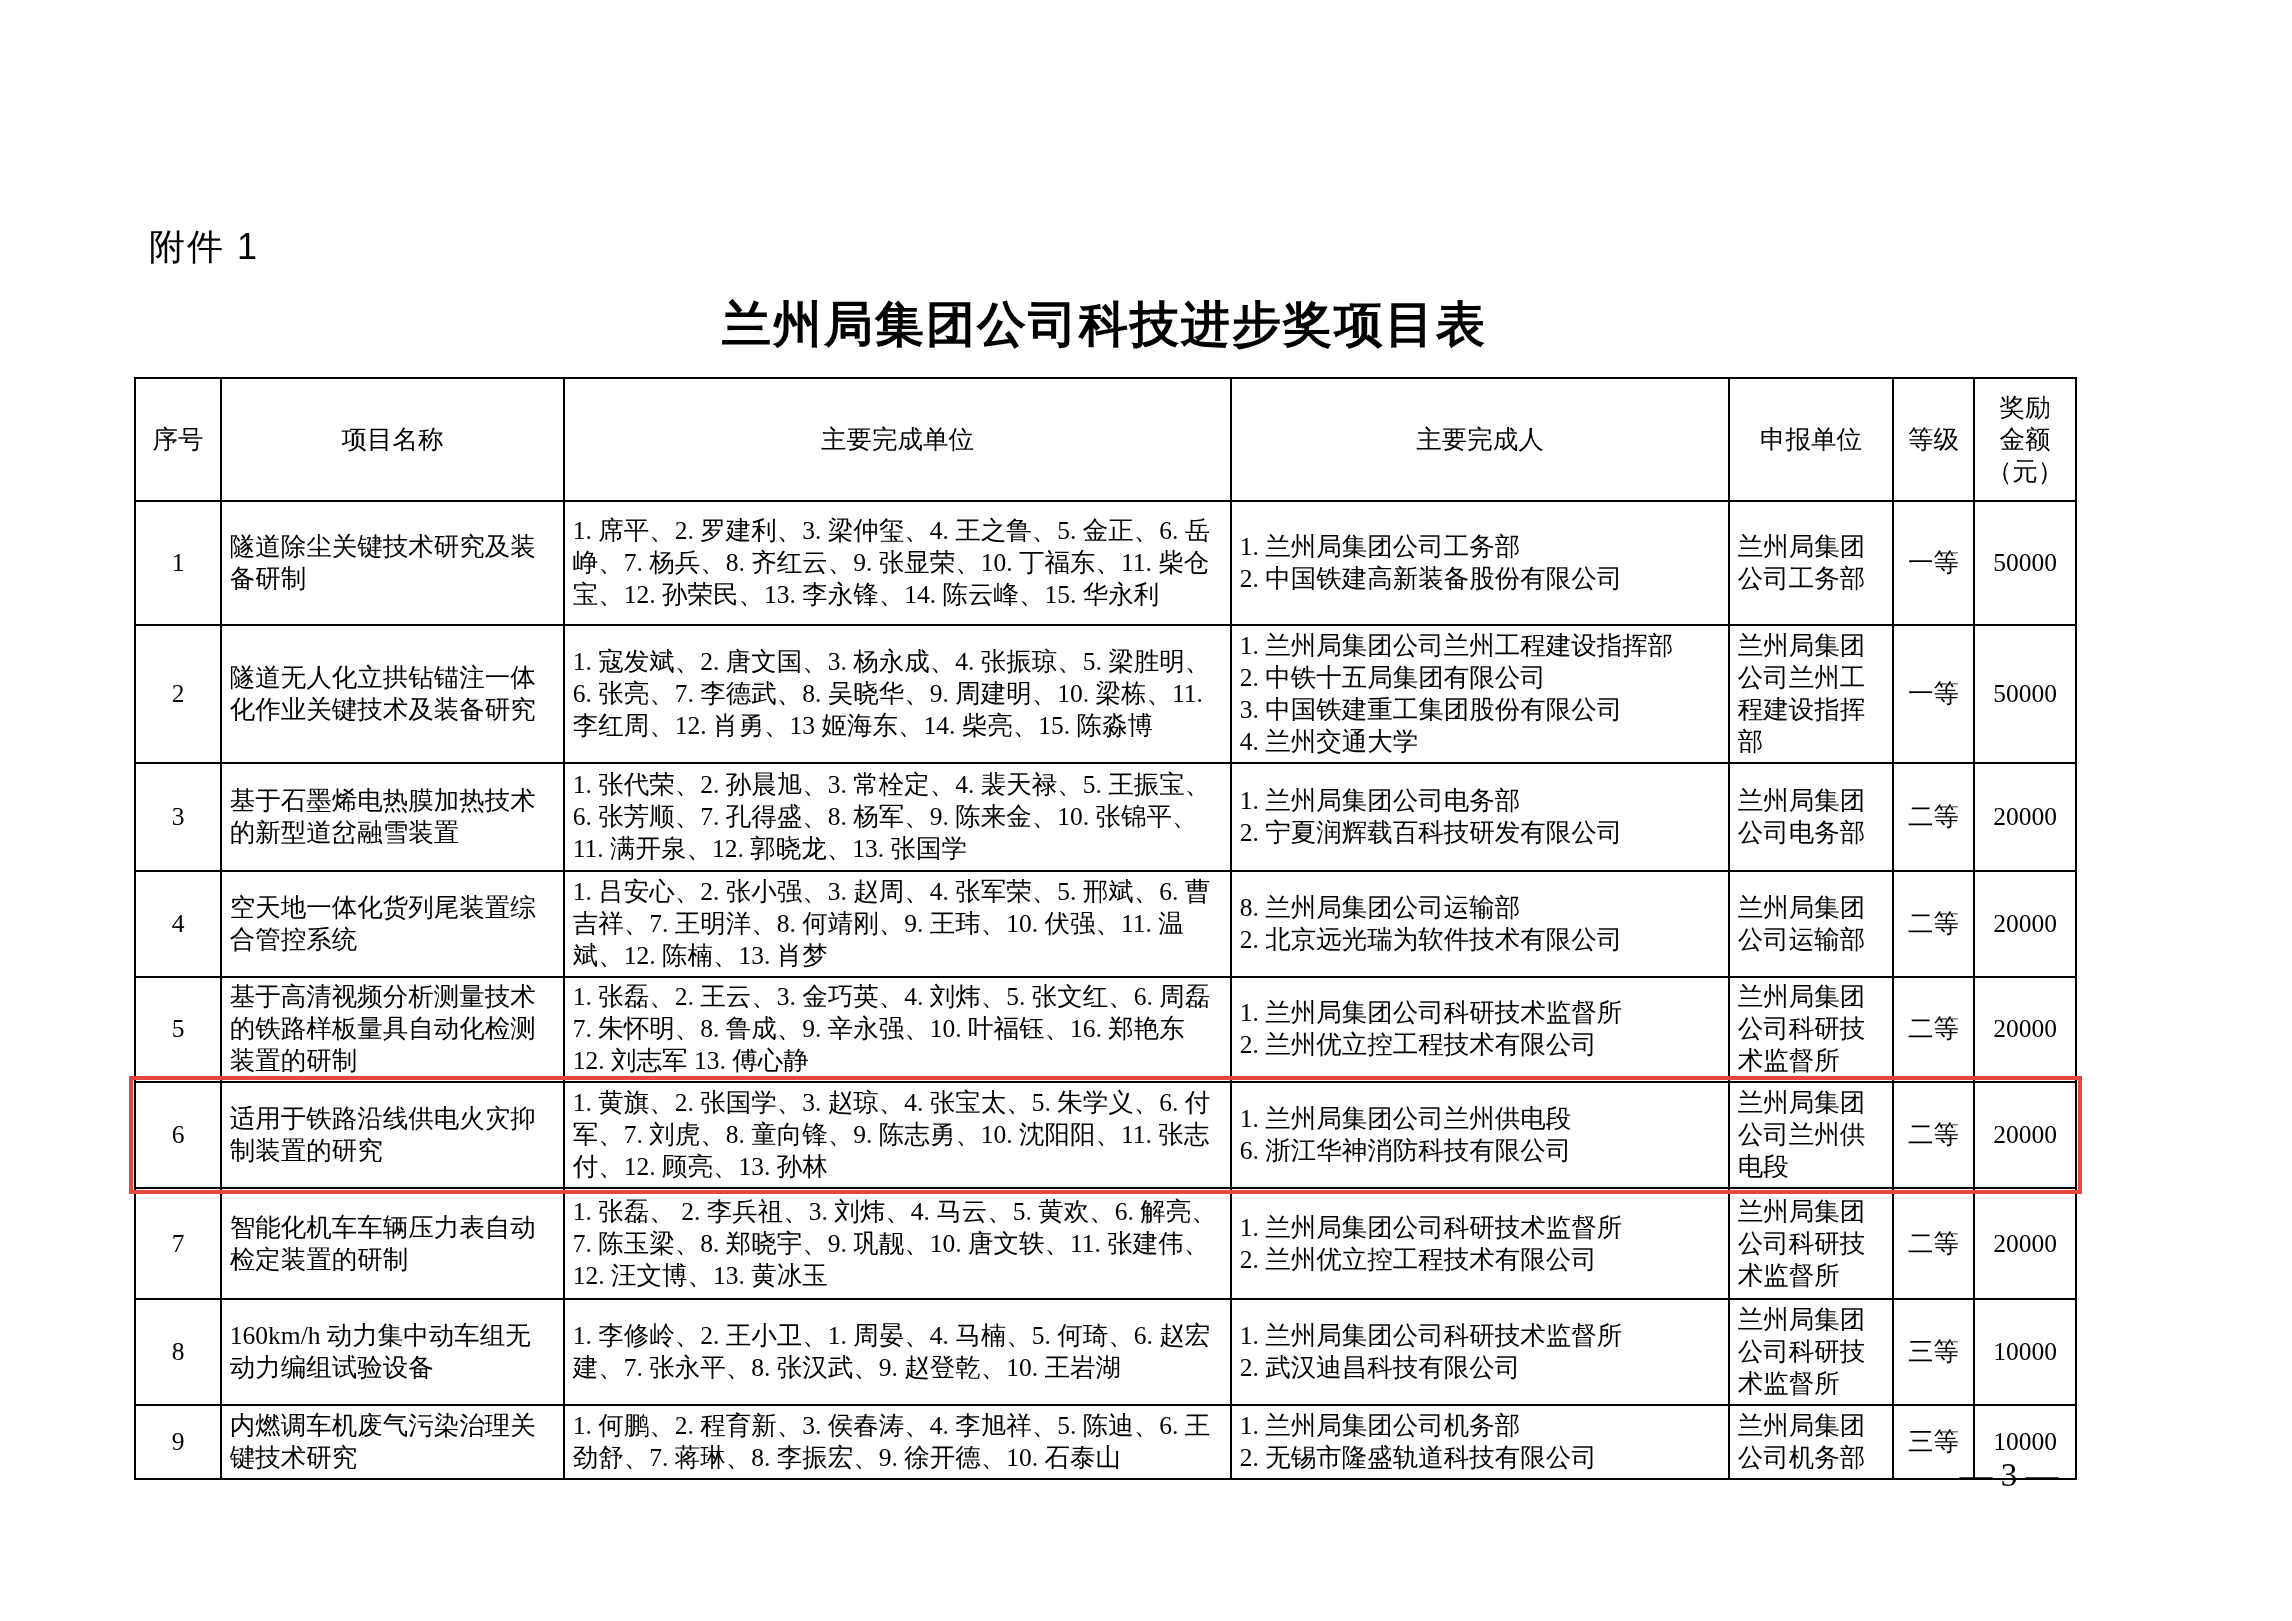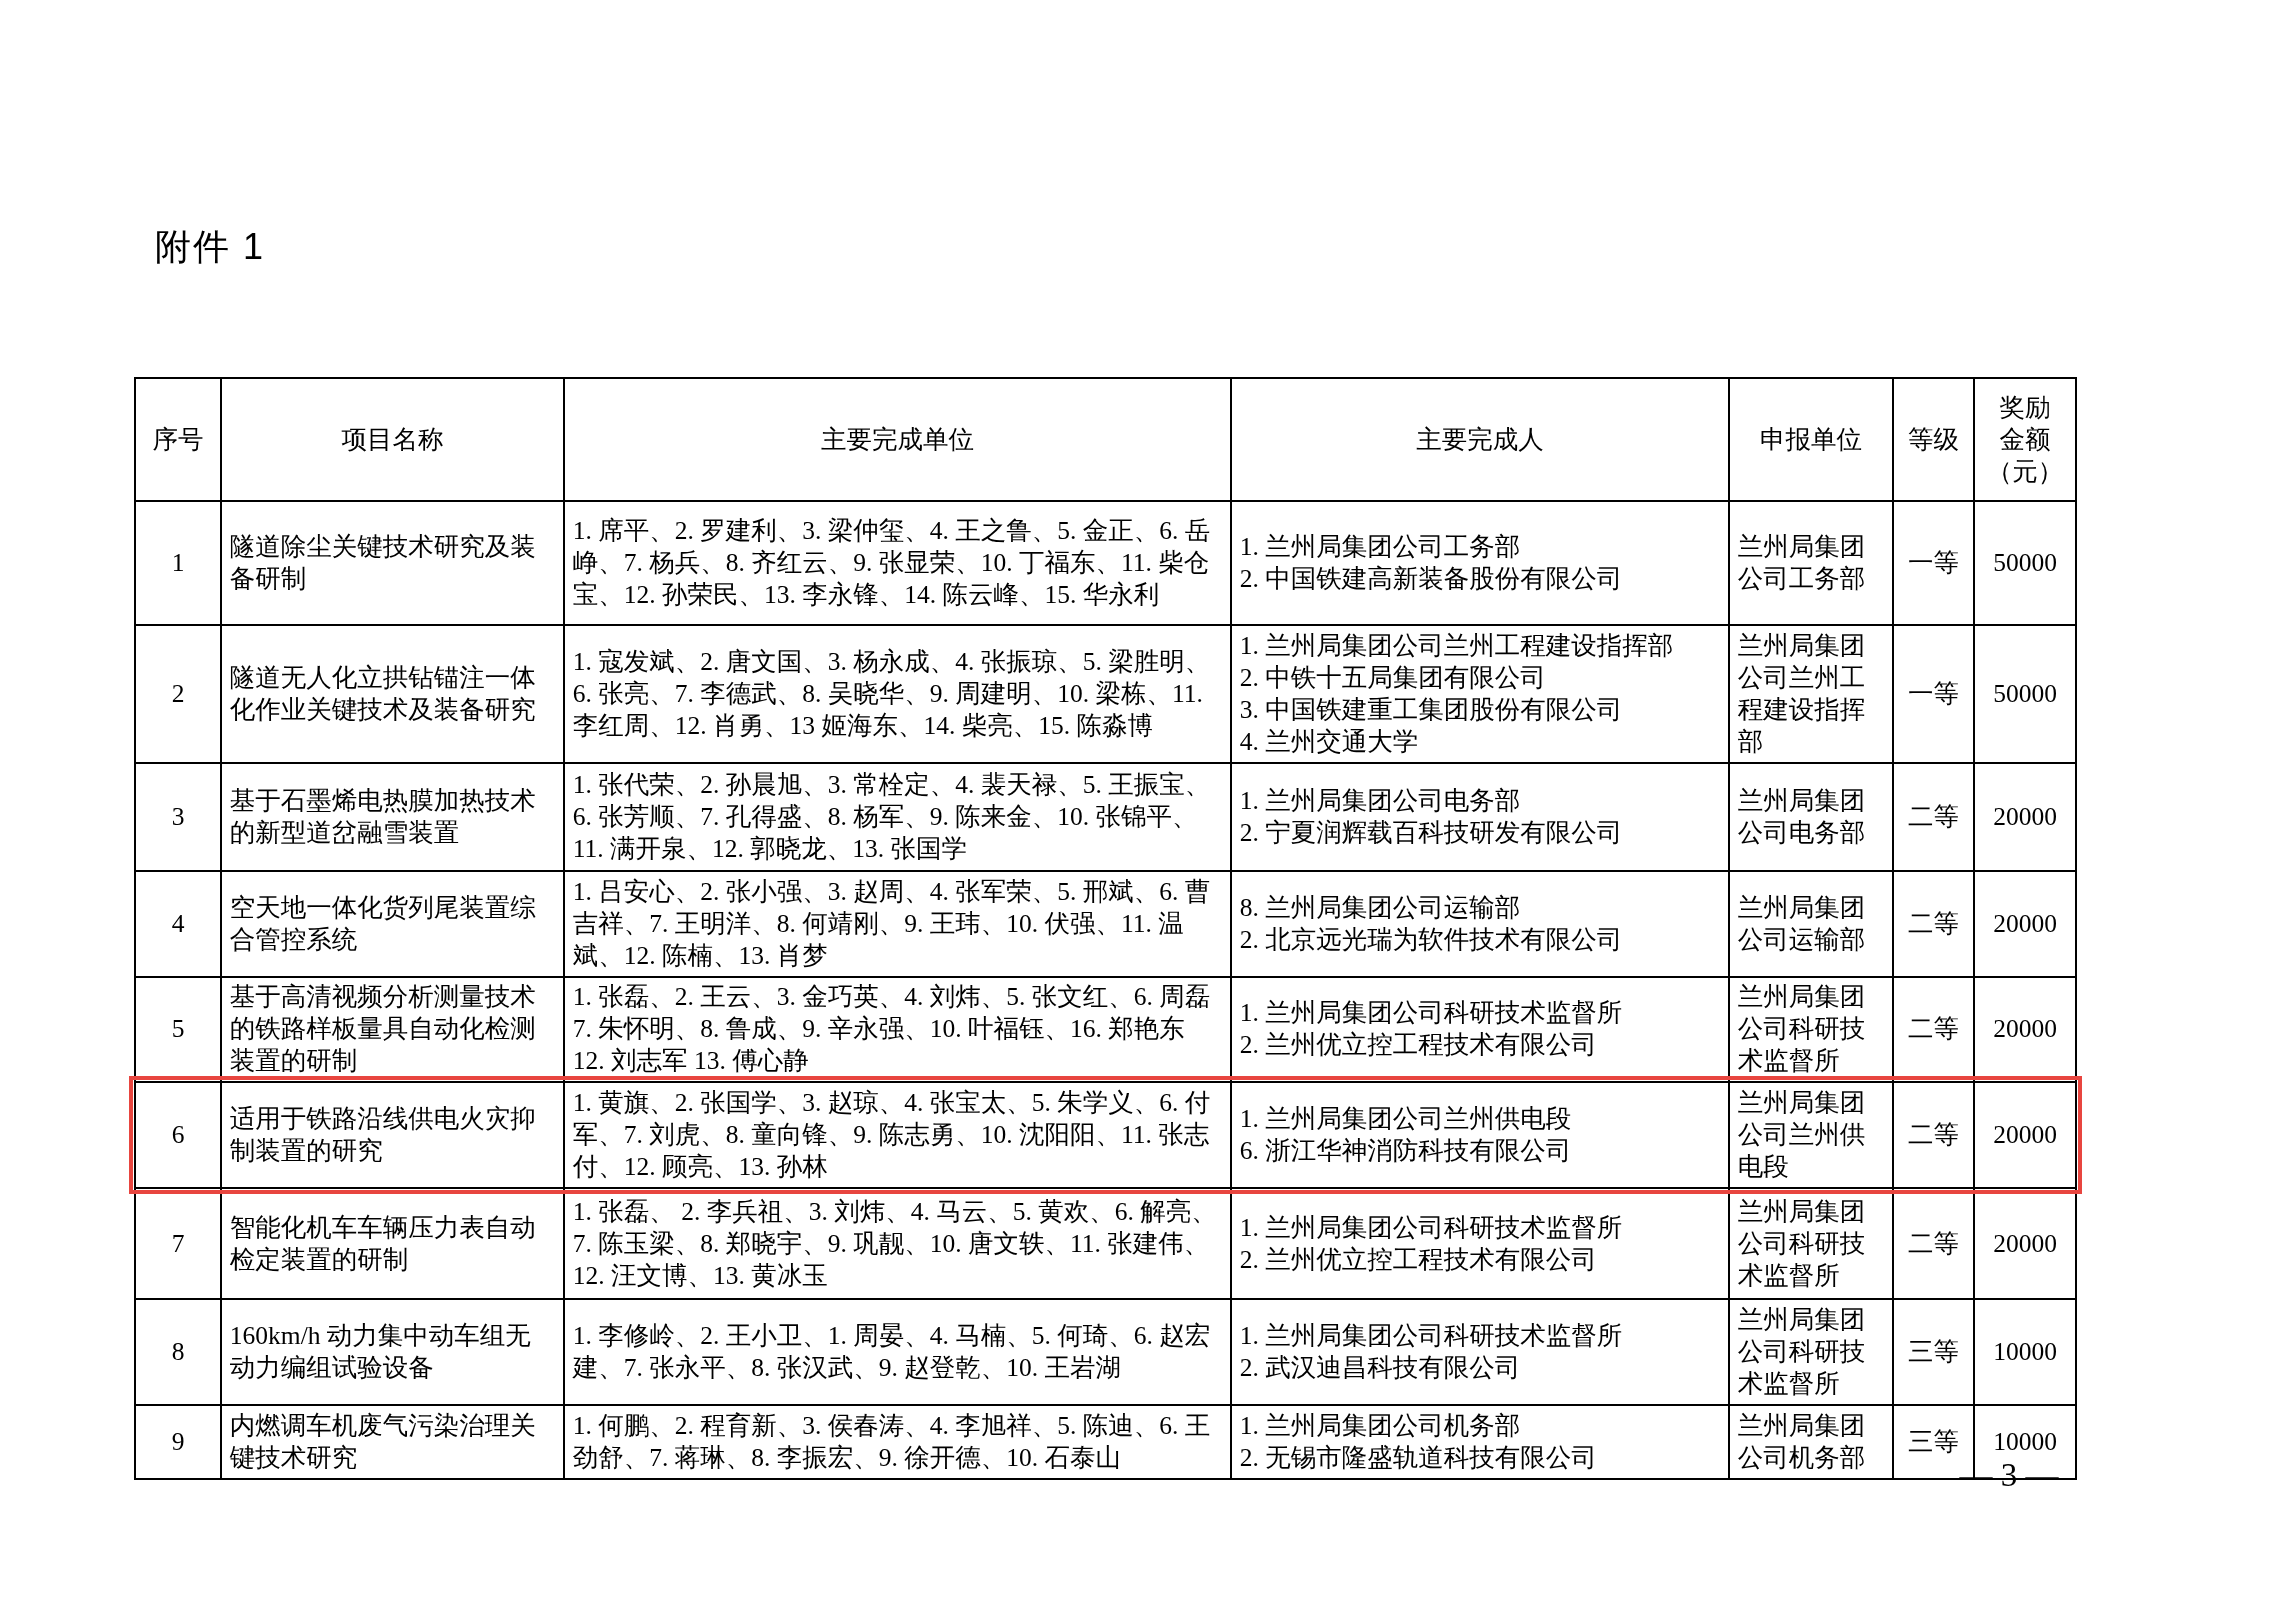--- a/index.html
+++ b/index.html
@@ -14,21 +14,21 @@
     font-family: "Liberation Serif", serif;
     color: #000000;
   }
   .page {
     position: absolute;
     inset: 0;
     background: #ffffff;
   }
   .attachment-label {
     position: absolute;
-    left: 155px;
+    left: 149px;
     top: 223px;
     font-size: 36px;
     font-family: "Liberation Sans", sans-serif;
     font-weight: 500;
     letter-spacing: 2px;
   }
   .doc-title {
     position: absolute;
     left: 134px;
     top: 292px;
@@ -78,20 +78,21 @@
     font-size: 33px;
   }
 </style>
 </head>
 <body>
 
 <div class="page">
 
   <div class="attachment-label">附件 1</div>
 
+  <div class="doc-title">兰州局集团公司科技进步奖项目表</div>
 
   <table class="award-table">
     <colgroup>
       <col style="width:86px">
       <col style="width:343px">
       <col style="width:667px">
       <col style="width:498px">
       <col style="width:164px">
       <col style="width:81px">
       <col style="width:102px">

